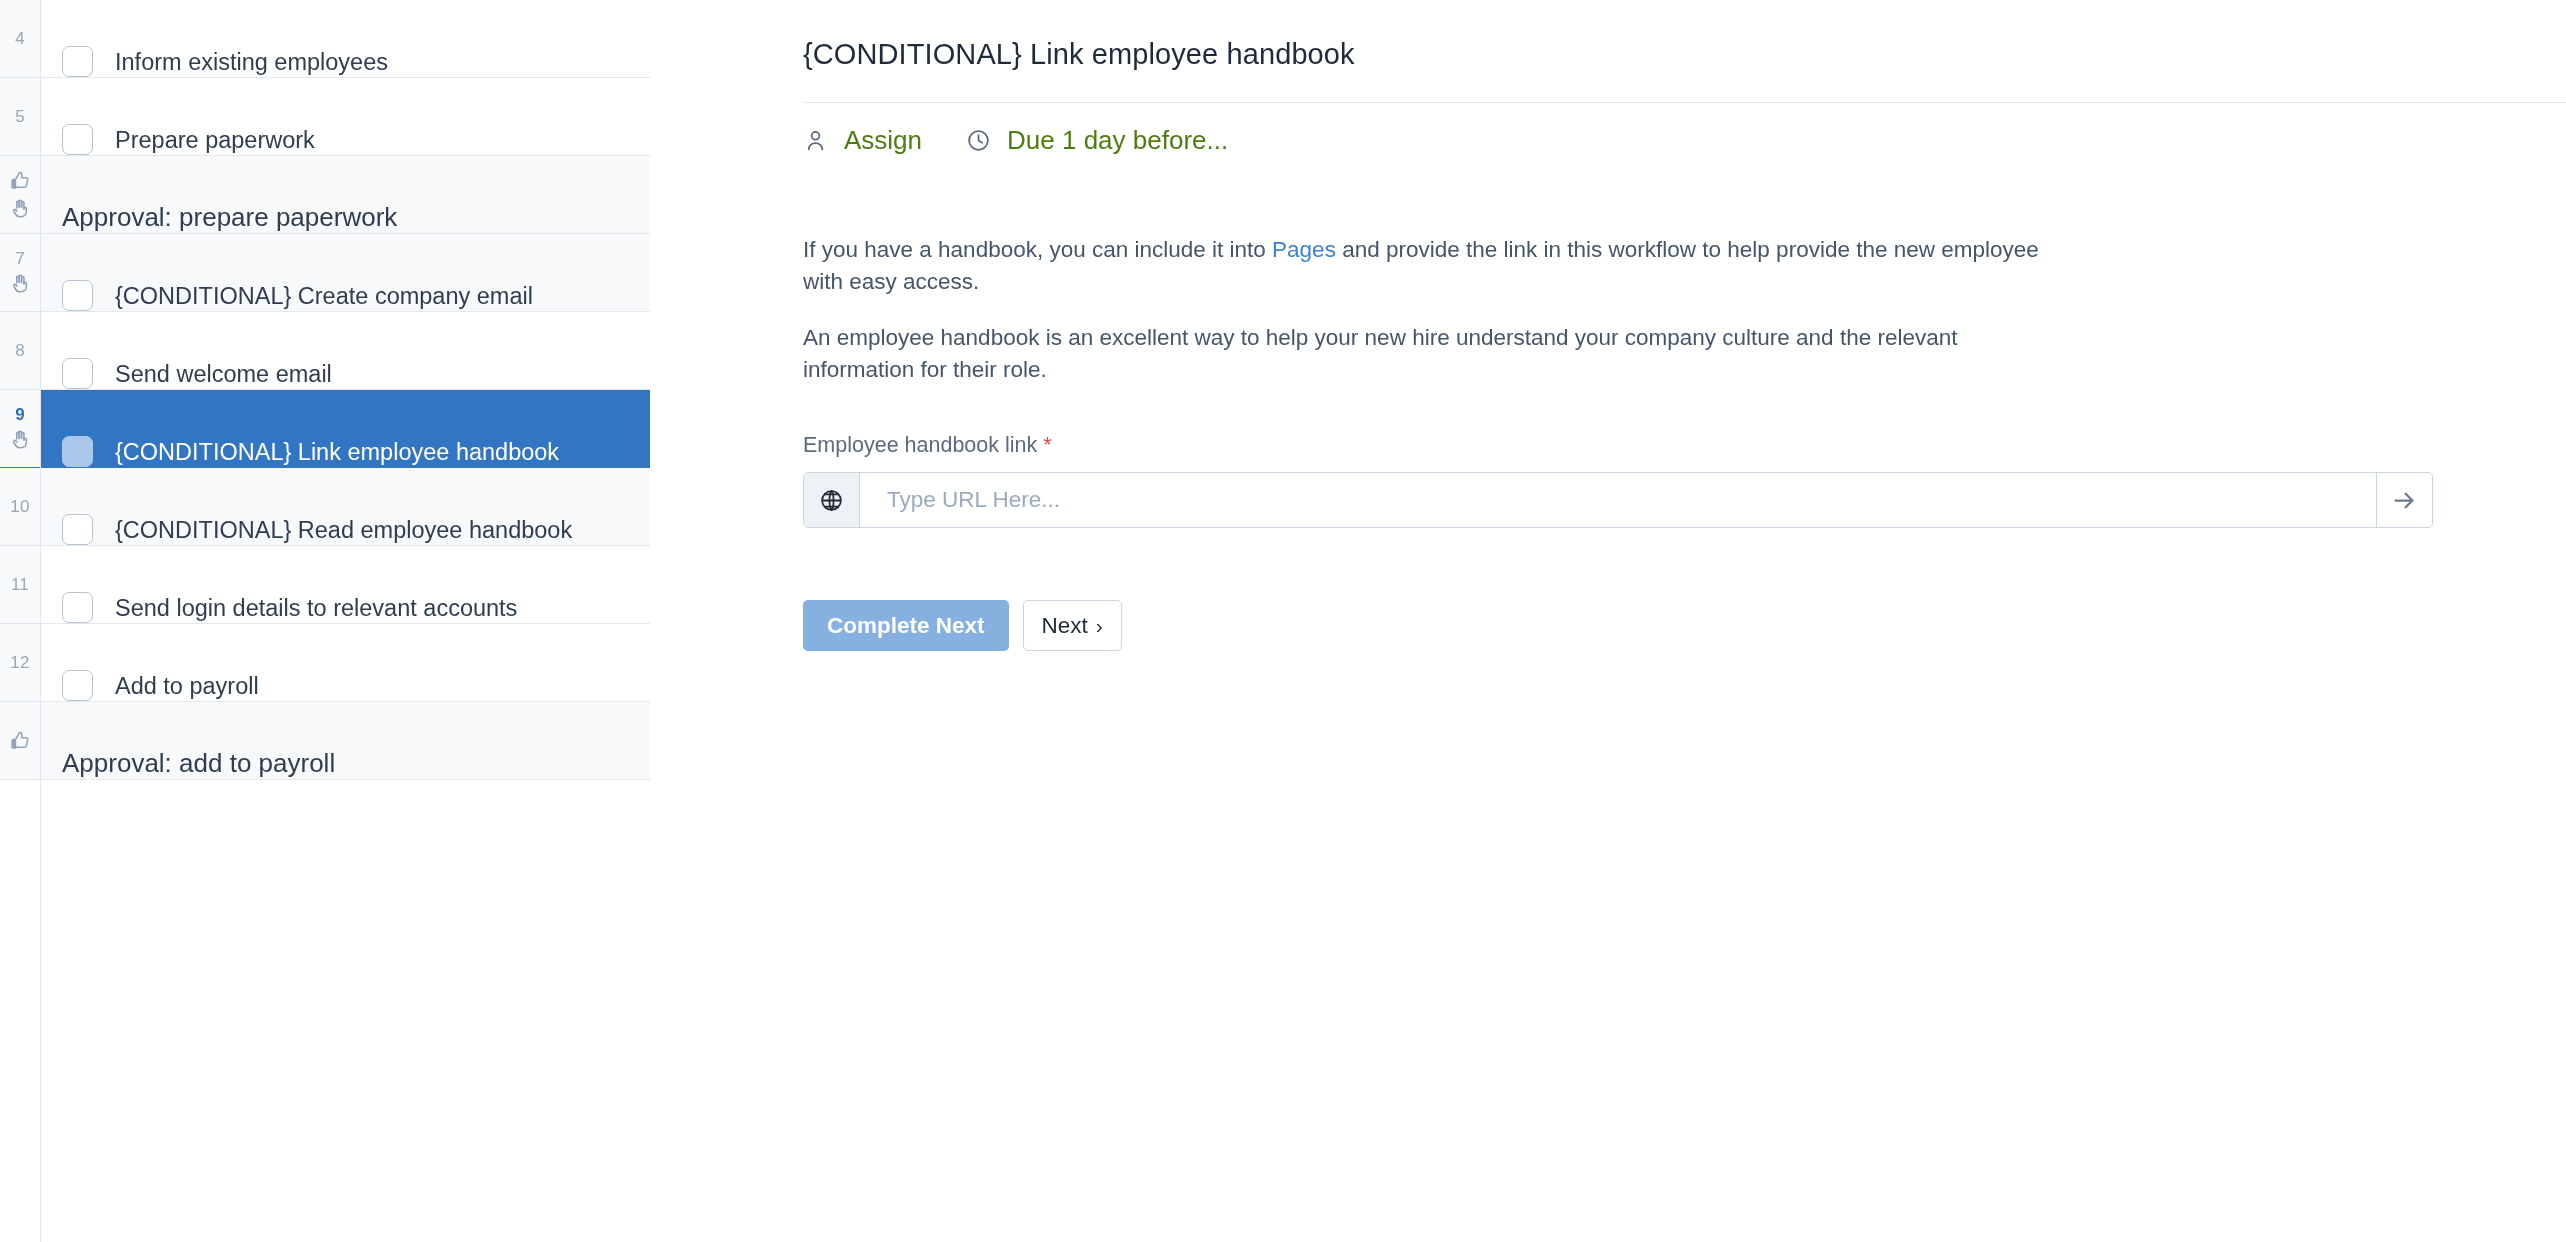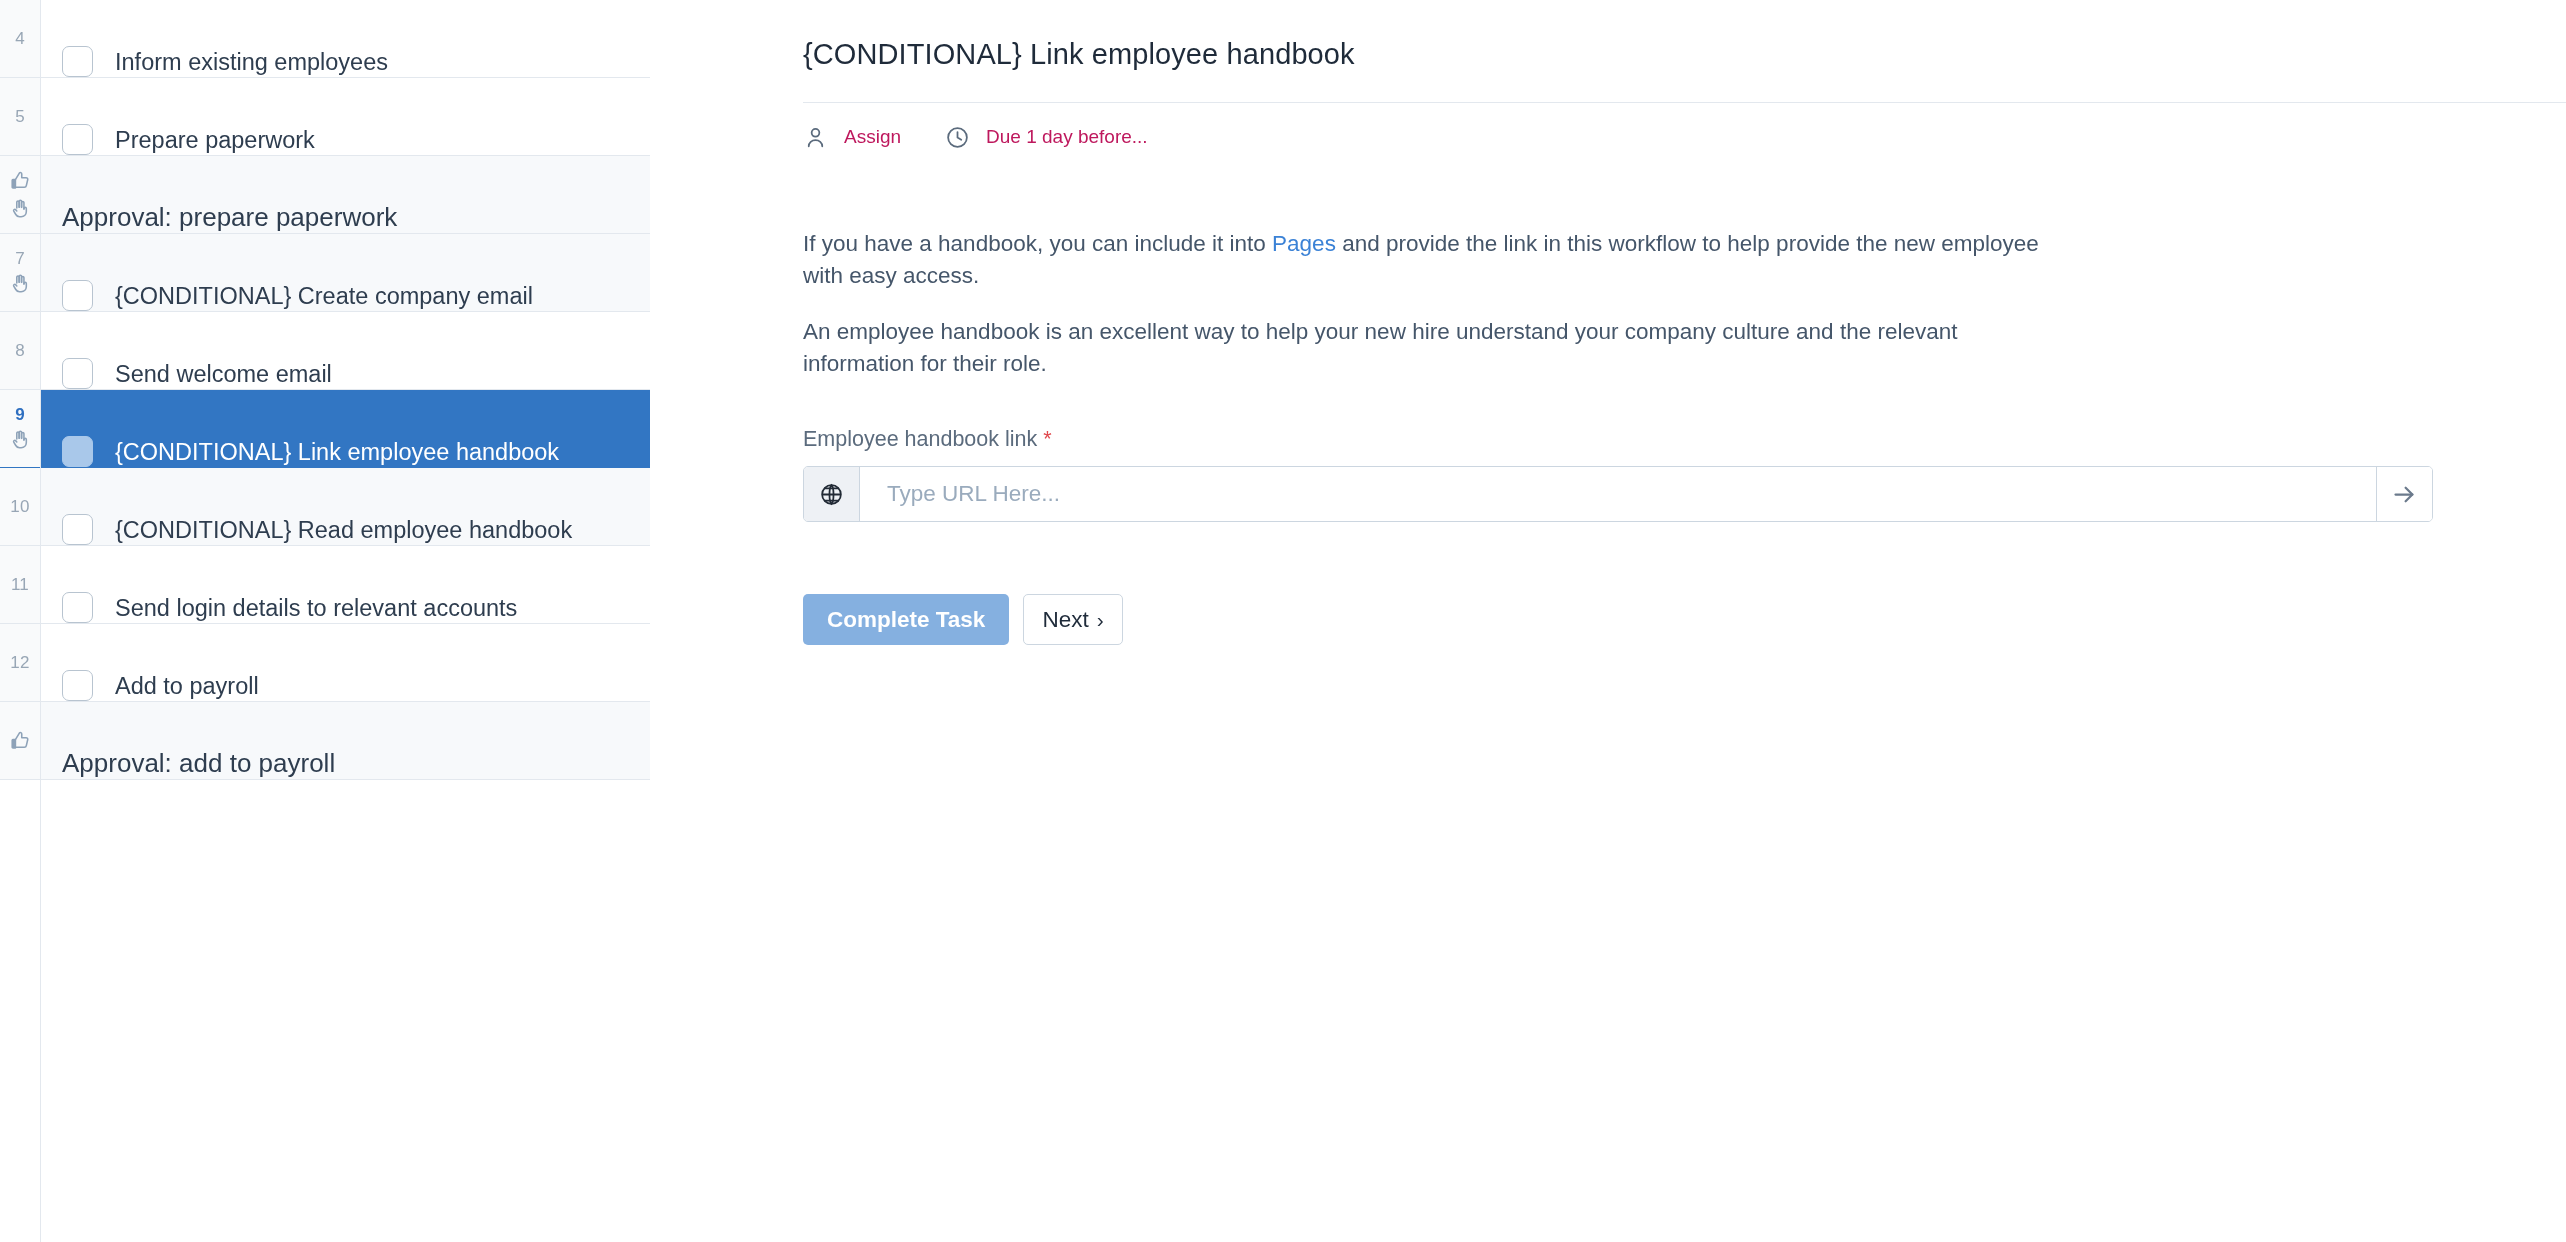--- a/index.html
+++ b/index.html
@@ -91,21 +91,21 @@
   .detail-divider {
     height: 1px; background: #e3e8ee;
     margin: 28px 0 0 153px;
   }
   .meta-row {
     display: flex; align-items: center; gap: 44px;
     padding: 22px 0 0 153px;
   }
   .meta-item { display: flex; align-items: center; gap: 16px; cursor: default; }
   .meta-item svg { display: block; }
-  .meta-text { font-size: 19px; color: #be185d; }
+  .meta-text { font-size: 26px; color: #4d7c0f; }
 
   .body-block { padding: 78px 0 0 153px; padding-right: 30px; }
   .body-para {
     font-size: 22.5px; color: #45566a; line-height: 1.42;
     max-width: 1270px; margin-bottom: 24px;
   }
   .body-para:last-child { margin-bottom: 0; }
   .link { color: #3b82d6; text-decoration: none; }
 
   .field-block { padding: 48px 0 0 153px; }
@@ -339,21 +339,21 @@
           <button class="url-submit">
             <svg width="27" height="27" viewBox="0 0 24 24" fill="none" stroke="#6b7a8c" stroke-width="2" stroke-linecap="round" stroke-linejoin="round">
               <path d="M4 12h15"></path>
                 <path d="M13 6l6 6-6 6"></path>
             </svg>
           </button>
         </div>
       </div>
 
       <div class="actions">
-        <button class="btn-complete">Complete Task</button>
+        <button class="btn-complete">Complete Next</button>
         <button class="btn-next">
           <span>Next</span>
           <span class="chev">›</span>
         </button>
       </div>
     </div>
   </div>
 </div>
 
 </body></html>

